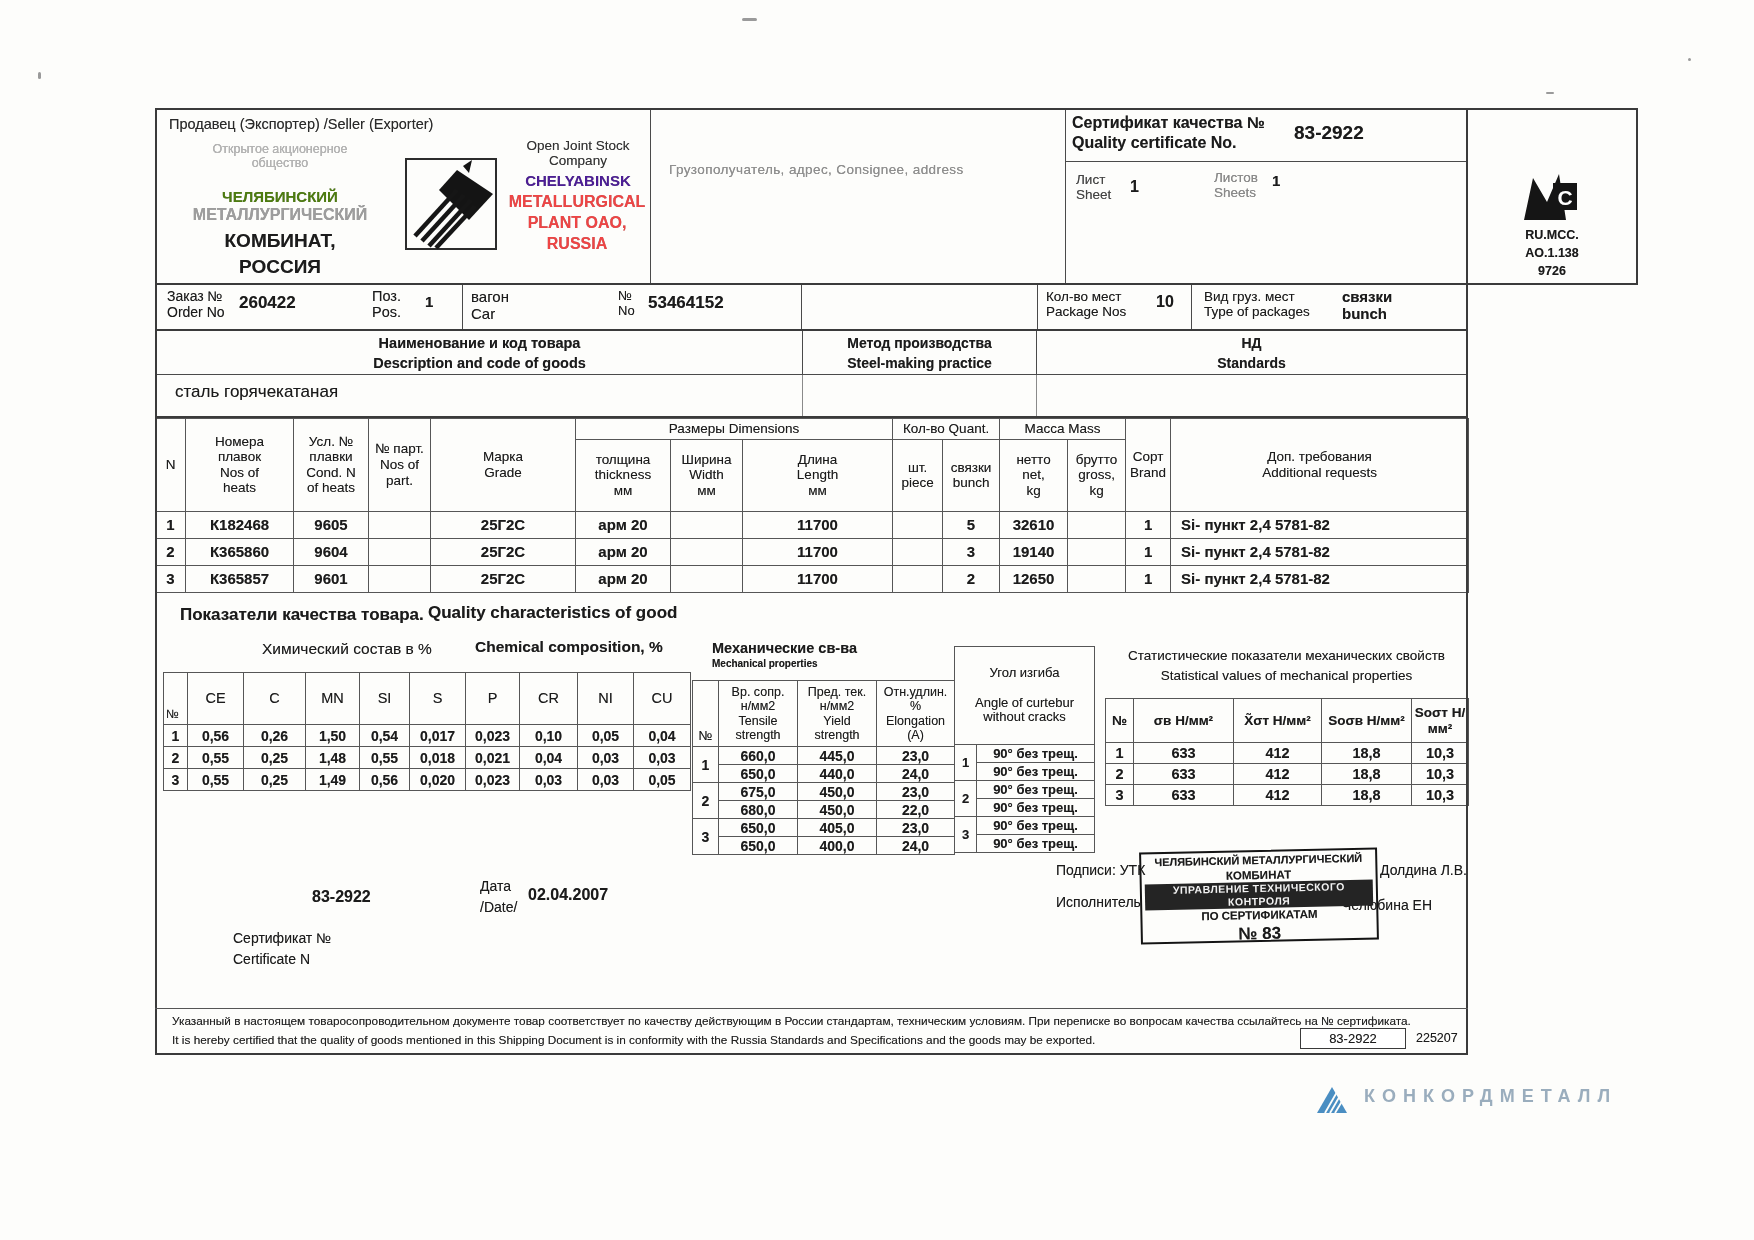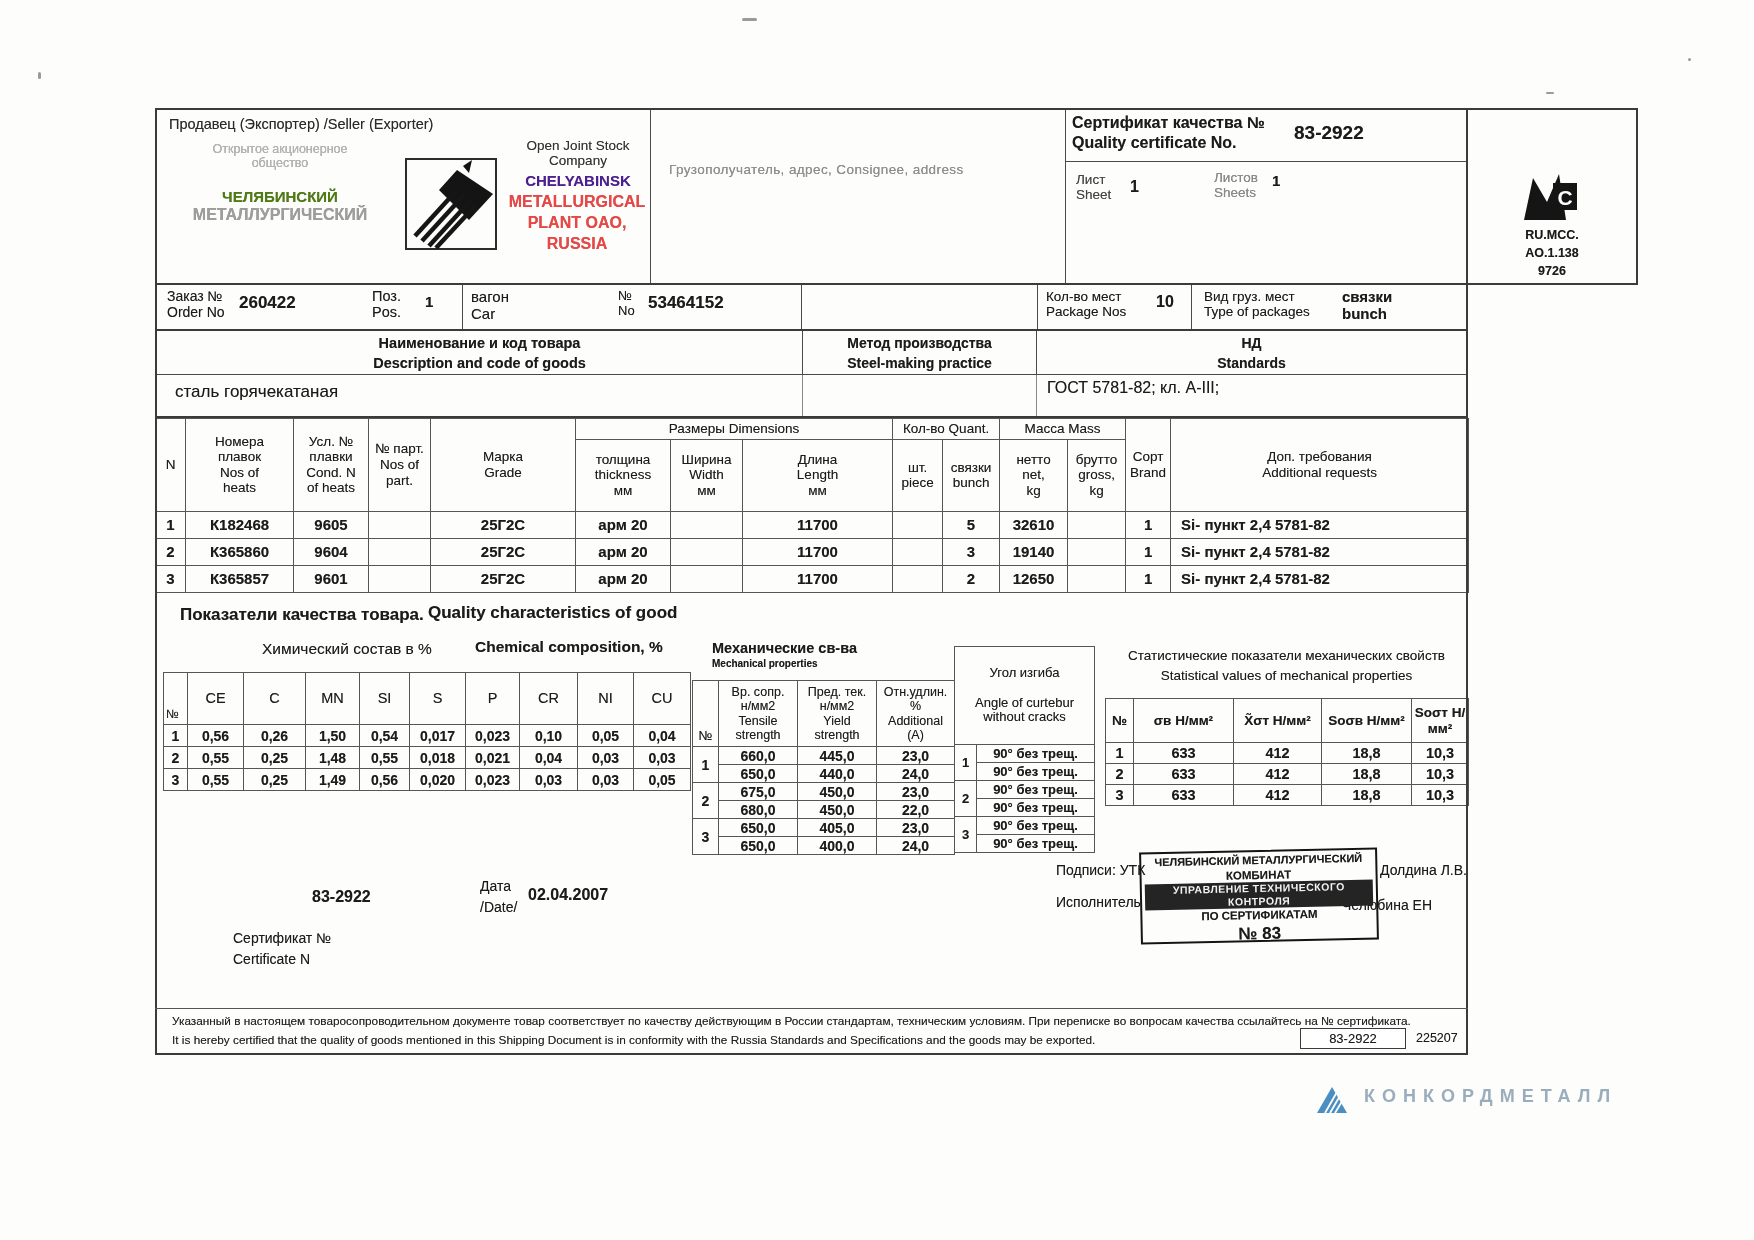--- a/index.html
+++ b/index.html
@@ -49,20 +49,22 @@
   <div class="a speck" style="left:1688px;top:58px;width:3px;height:3px;"></div>
 
   <div class="a hdr-border" style="left:155px;top:108px;width:1313px;height:177px;display:flex;">
 
     <div style="width:494px;position:relative;border-right:1.5px solid #4a4a4a;">
       <div class="a" style="left:12px;top:6px;font-size:14.5px;color:#2a2a2a;">Продавец (Экспортер) /Seller (Exporter)</div>
       <div class="a pre c" style="left:18px;top:32px;width:210px;font-size:12.5px;color:#b6b6b6;">Открытое акционерное
 общество</div>
       <div class="a c b" style="left:18px;top:78px;width:210px;font-size:15px;color:#4d7c0f;">ЧЕЛЯБИНСКИЙ</div>
       <div class="a c b" style="left:6px;top:96px;width:234px;font-size:16px;color:#9d9d9d;">МЕТАЛЛУРГИЧЕСКИЙ</div>
+      <div class="a pre c b" style="left:18px;top:118px;width:210px;font-size:19px;line-height:1.35;color:#1c1c1c;">КОМБИНАТ,
+РОССИЯ</div>
 
       <span class="a" style="left:248px;top:48px;">
         <svg width="92" height="92" viewBox="0 0 92 92">
           <rect x="1" y="1" width="90" height="90" fill="none" stroke="#2c2c2c" stroke-width="2"></rect>
           <polygon points="52,12 88,36 64,62 34,32" fill="#141414"></polygon>
           <polygon points="58,8 67,2 64,15" fill="#141414"></polygon>
           <g stroke="#161616" stroke-width="4.5">
             <line x1="10" y1="78" x2="52" y2="32"></line>
             <line x1="17" y1="83" x2="59" y2="37"></line>
             <line x1="24" y1="88" x2="66" y2="42"></line>
@@ -148,21 +150,20 @@
       <div class="pre c b" style="width:645px;font-size:14.5px;line-height:1.35;padding-top:3px;">Наименование и код товара
 Description and code of goods</div>
       <div class="pre c b" style="width:235px;font-size:14px;line-height:1.4;padding-top:3px;border-left:1.5px solid #4a4a4a;border-right:1.5px solid #4a4a4a;">Метод производства
 Steel-making practice</div>
       <div class="pre c b" style="flex:1;font-size:14px;line-height:1.4;padding-top:3px;">НД
 Standards</div>
     </div>
     <div style="height:41px;display:flex;">
       <div style="width:645px;font-size:17px;padding:7px 0 0 18px;">сталь горячекатаная</div>
       <div style="width:235px;border-left:1px solid #8a8a8a;border-right:1px solid #8a8a8a;"></div>
-      <div style="flex:1;font-size:16px;padding:4px 0 0 10px;">ГОСТ 5781-82;  кл. А-III;</div>
     </div>
   </div>
 
   <table class="a grid main-t" style="left:155px;top:418px;width:1313px;">
     <colgroup>
       <col style="width:30px">
         <col style="width:108px">
         <col style="width:75px">
         <col style="width:62px">
       <col style="width:145px">
@@ -361,21 +362,21 @@
         <td class="pre">Вр. сопр.
 н/мм2
 Tensile
 strength</td>
         <td class="pre">Пред. тек.
 н/мм2
 Yield
 strength</td>
         <td class="pre">Отн.удлин.
 %
-Additional
+Elongation
 (А)</td>
       </tr>
     </thead>
     <tbody>
         <tr>
           <td rowspan="2">1</td>
           <td>660,0</td>
           <td>445,0</td>
           <td>23,0</td>
         </tr>

